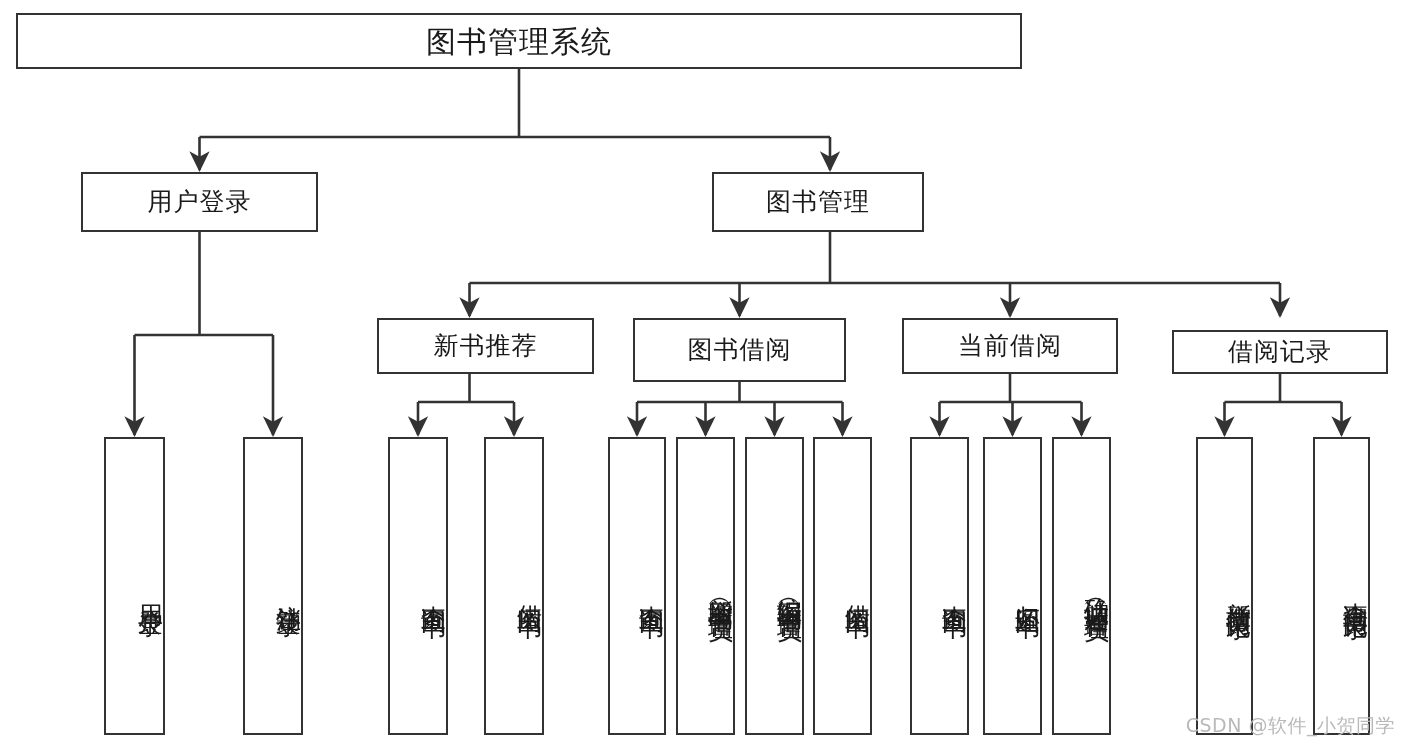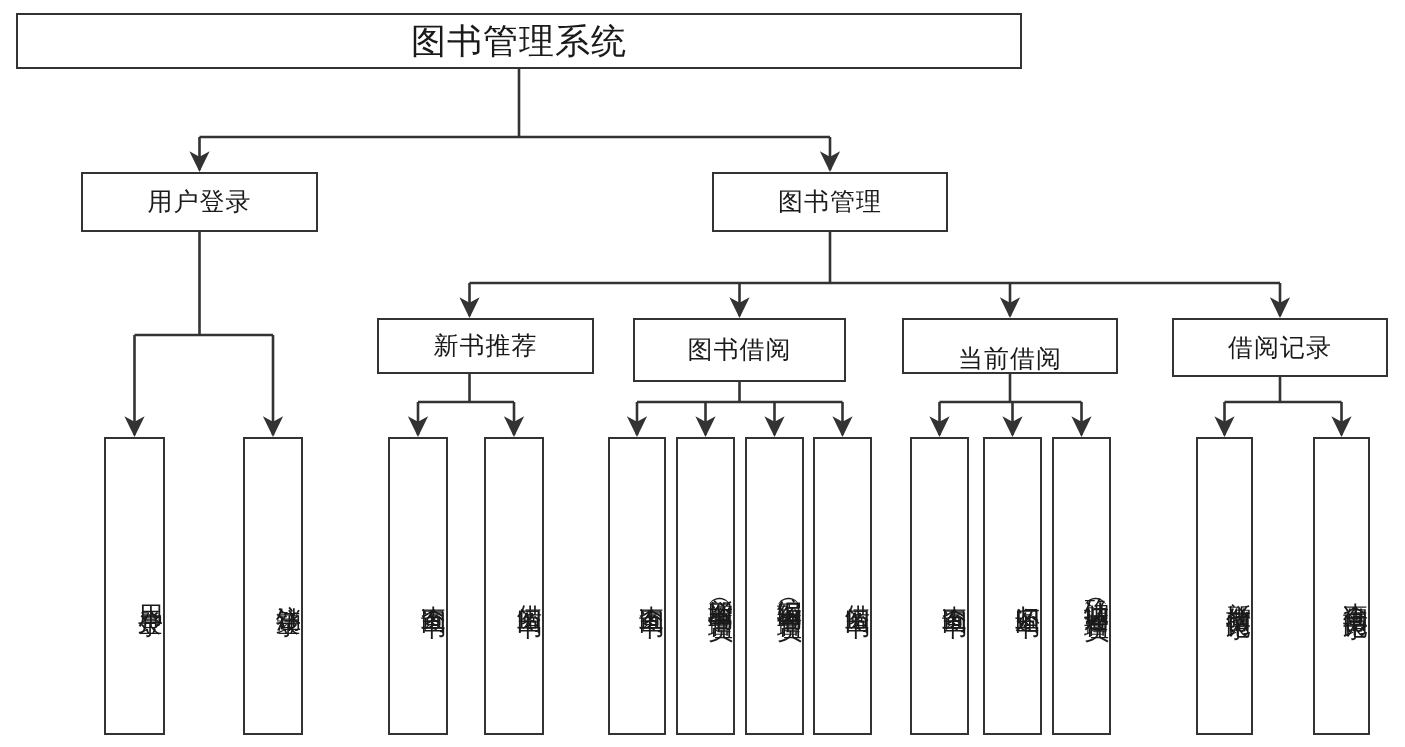--- a/index.html
+++ b/index.html
@@ -49,21 +49,21 @@
     align-items: flex-start;
     justify-content: center;
     white-space: nowrap;
   }
   .node.vert span {
     writing-mode: vertical-rl;
     text-orientation: upright;
     display: inline-block;
   }
   .node.root {
-    font-size: 35px;
+    font-size: 30px;
   }
   #watermark {
     position: absolute;
     right: 10px;
     bottom: 8px;
     font-size: 19px;
     color: #b9b9b9;
     letter-spacing: 0.5px;
     z-index: 5;
     white-space: nowrap;
@@ -117,33 +117,33 @@
       </g>
   </svg>
 
   <div id="nodes">
       <div class="node horiz root" style="left: 16px; top: 13px; width: 1006px; height: 56px;">
         <span>图书管理系统</span>
       </div>
       <div class="node horiz" style="left: 81px; top: 172px; width: 237px; height: 60px;">
         <span>用户登录</span>
       </div>
-      <div class="node horiz" style="left: 712px; top: 172px; width: 236px; height: 60px;">
+      <div class="node horiz" style="left: 712px; top: 172px; width: 212px; height: 60px;">
         <span>图书管理</span>
       </div>
       <div class="node horiz" style="left: 377px; top: 318px; width: 217px; height: 56px;">
         <span>新书推荐</span>
       </div>
       <div class="node horiz" style="left: 633px; top: 318px; width: 213px; height: 64px;">
         <span>图书借阅</span>
       </div>
-      <div class="node horiz" style="left: 902px; top: 318px; width: 216px; height: 56px; align-items: flex-end;">
+      <div class="node horiz" style="left: 902px; top: 318px; width: 216px; height: 56px;">
         <span>当前借阅</span>
       </div>
-      <div class="node horiz" style="left: 1172px; top: 318px; width: 216px; height: 59px;">
+      <div class="node horiz" style="left: 1172px; top: 330px; width: 216px; height: 44px;">
         <span>借阅记录</span>
       </div>
       <div class="node vert" style="left: 104px; top: 437px; width: 61px; height: 298px;">
         <span>用户登录</span>
       </div>
       <div class="node vert" style="left: 243px; top: 437px; width: 60px; height: 298px;">
         <span>注销登录</span>
       </div>
       <div class="node vert" style="left: 388px; top: 437px; width: 60px; height: 298px;">
         <span>查询图书</span>
@@ -173,13 +173,14 @@
         <span>确认归还（管理员）</span>
       </div>
       <div class="node vert" style="left: 1196px; top: 437px; width: 57px; height: 298px;">
         <span>新增借阅记录</span>
       </div>
       <div class="node vert" style="left: 1313px; top: 437px; width: 57px; height: 298px;">
         <span>查询借阅记录</span>
       </div>
     </div>
 
+  <div id="watermark">CSDN @软件_小贺同学</div>
 </div>
 
 </body></html>

